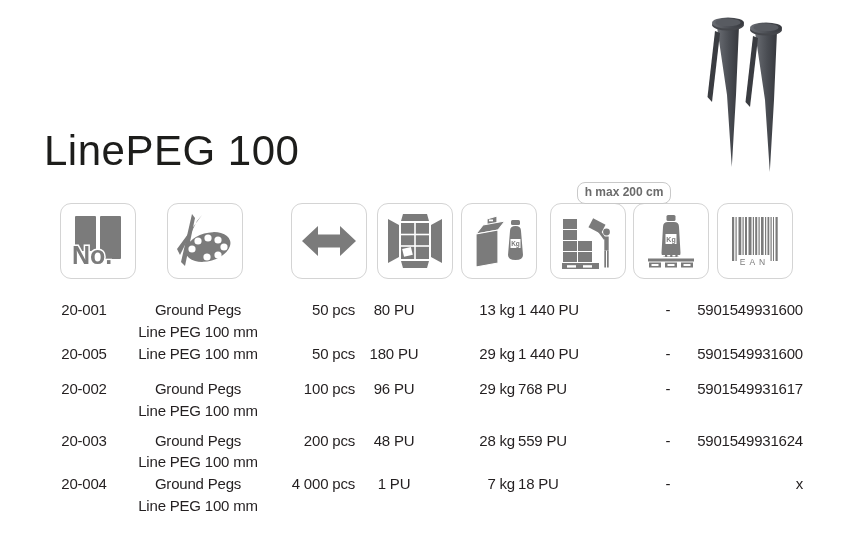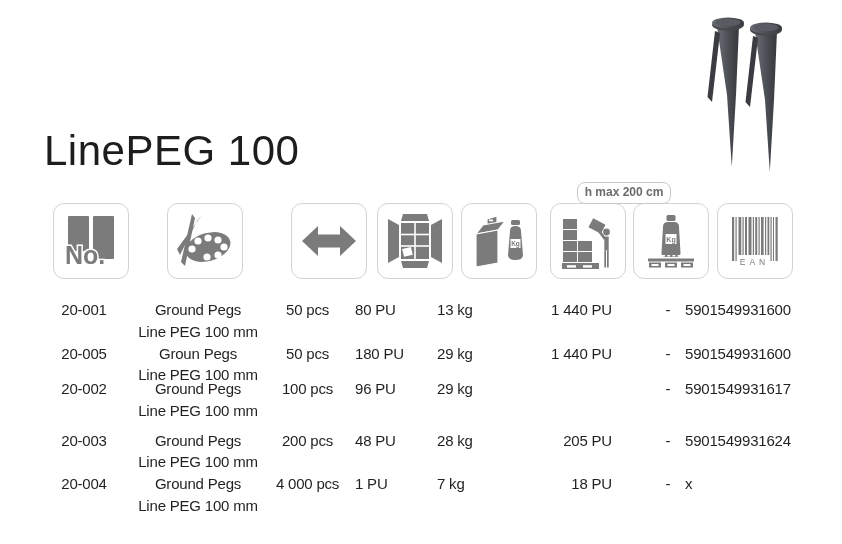--- a/index.html
+++ b/index.html
@@ -16,26 +16,26 @@
   .hmax{position:absolute;left:577px;top:182px;width:94px;height:22px;background:#fff;
         border:1.5px solid #c9c9c9;border-radius:8px;box-sizing:border-box;z-index:2;
         font-size:12px;color:#6b6b6b;text-align:center;line-height:19px;white-space:nowrap;font-weight:bold;}
   
   .tbl{position:absolute;left:0;top:0;width:732px;height:544px;}
   .row{position:absolute;left:0;width:842px;height:44px;}
   .c{position:absolute;top:0;white-space:nowrap;font-size:15px;line-height:21.5px;
      letter-spacing:-.2px;color:#231f20;}
   .no  {left:40px; width:88px; text-align:center;}
   .desc{left:120px;width:156px;text-align:center;}
-  .qty {left:260px;width:95px; text-align:center;}
-  .pu  {left:355px;width:78px; text-align:left;}
-  .kg  {left:437px;width:78px; text-align:left;}
-  .ppu {left:518px;width:94px; text-align:right;}
+  .qty {left:260px;width:95px; text-align:right;}
+  .pu  {left:355px;width:78px; text-align:center;}
+  .kg  {left:437px;width:78px; text-align:right;}
+  .ppu {left:518px;width:94px; }
   .pw  {left:648px;width:40px; text-align:center;}
-  .ean {left:685px;width:118px;}
+  .ean {left:685px;width:118px;text-align:right;}
 </style>
 </head>
 <body>
 
 <div class="sheet">
 
   <h1 class="page-title">LinePEG 100</h1>
 
   <svg class="pegs" width="105" height="172" viewBox="0 0 105 172">
     <defs>
@@ -51,21 +51,21 @@
         <ellipse cx="35" cy="13" rx="16" ry="5.5" fill="url(#pegGrad)"></ellipse>
         <ellipse cx="35" cy="12.5" rx="12.5" ry="3.8" fill="#585b61"></ellipse>
       </g>
     </defs>
     <use href="#peg"></use>
     <use href="#peg" x="38" y="5"></use>
   </svg>
 
   <div class="hmax">h max 200 cm</div>
 
-  <div class="card" style="left:53px">
+  <div class="card" style="left:60px">
     <svg viewBox="0 0 56 56">
       <rect class="ic" x="5" y="3" width="21" height="35" rx="1"></rect>
       <rect class="ic" x="30" y="3" width="21" height="43" rx="1"></rect>
       <text x="2" y="51" font-size="25" font-weight="bold" fill="#7b7b7b" stroke="#fff" stroke-width="3" paint-order="stroke" font-family="Liberation Sans,sans-serif">No.</text>
     </svg>
   </div>
 
   <div class="card" style="left:167px">
     <svg viewBox="0 0 56 56">
       <polygon class="ic" points="15,1 18,5 8,53 4,49"></polygon>
@@ -197,54 +197,54 @@
     <div class="c pu">80 PU</div>
     <div class="c kg">13 kg</div>
     <div class="c ppu">1 440 PU</div>
     <div class="c pw">-</div>
     <div class="c ean">5901549931600</div>
   </div>
 
   <div class="row" style="top: 342.5px;">
     <div class="c no">20-005</div>
     <div class="c desc">
-      <div>Groun Pegs</div>
       <div>Line PEG 100 mm</div>
     </div>
     <div class="c qty">50 pcs</div>
     <div class="c pu">180 PU</div>
     <div class="c kg">29 kg</div>
     <div class="c ppu">1 440 PU</div>
     <div class="c pw">-</div>
     <div class="c ean">5901549931600</div>
   </div>
 
   <div class="row" style="top: 378px;">
     <div class="c no">20-002</div>
     <div class="c desc">
       <div>Ground Pegs</div>
       <div>Line PEG 100 mm</div>
     </div>
     <div class="c qty">100 pcs</div>
     <div class="c pu">96 PU</div>
     <div class="c kg">29 kg</div>
+    <div class="c ppu">768 PU</div>
     <div class="c pw">-</div>
     <div class="c ean">5901549931617</div>
   </div>
 
   <div class="row" style="top: 429.5px;">
     <div class="c no">20-003</div>
     <div class="c desc">
       <div>Ground Pegs</div>
       <div>Line PEG 100 mm</div>
     </div>
     <div class="c qty">200 pcs</div>
     <div class="c pu">48 PU</div>
     <div class="c kg">28 kg</div>
-    <div class="c ppu">205 PU</div>
+    <div class="c ppu">559 PU</div>
     <div class="c pw">-</div>
     <div class="c ean">5901549931624</div>
   </div>
 
   <div class="row" style="top: 473px;">
     <div class="c no">20-004</div>
     <div class="c desc">
       <div>Ground Pegs</div>
       <div>Line PEG 100 mm</div>
     </div>

